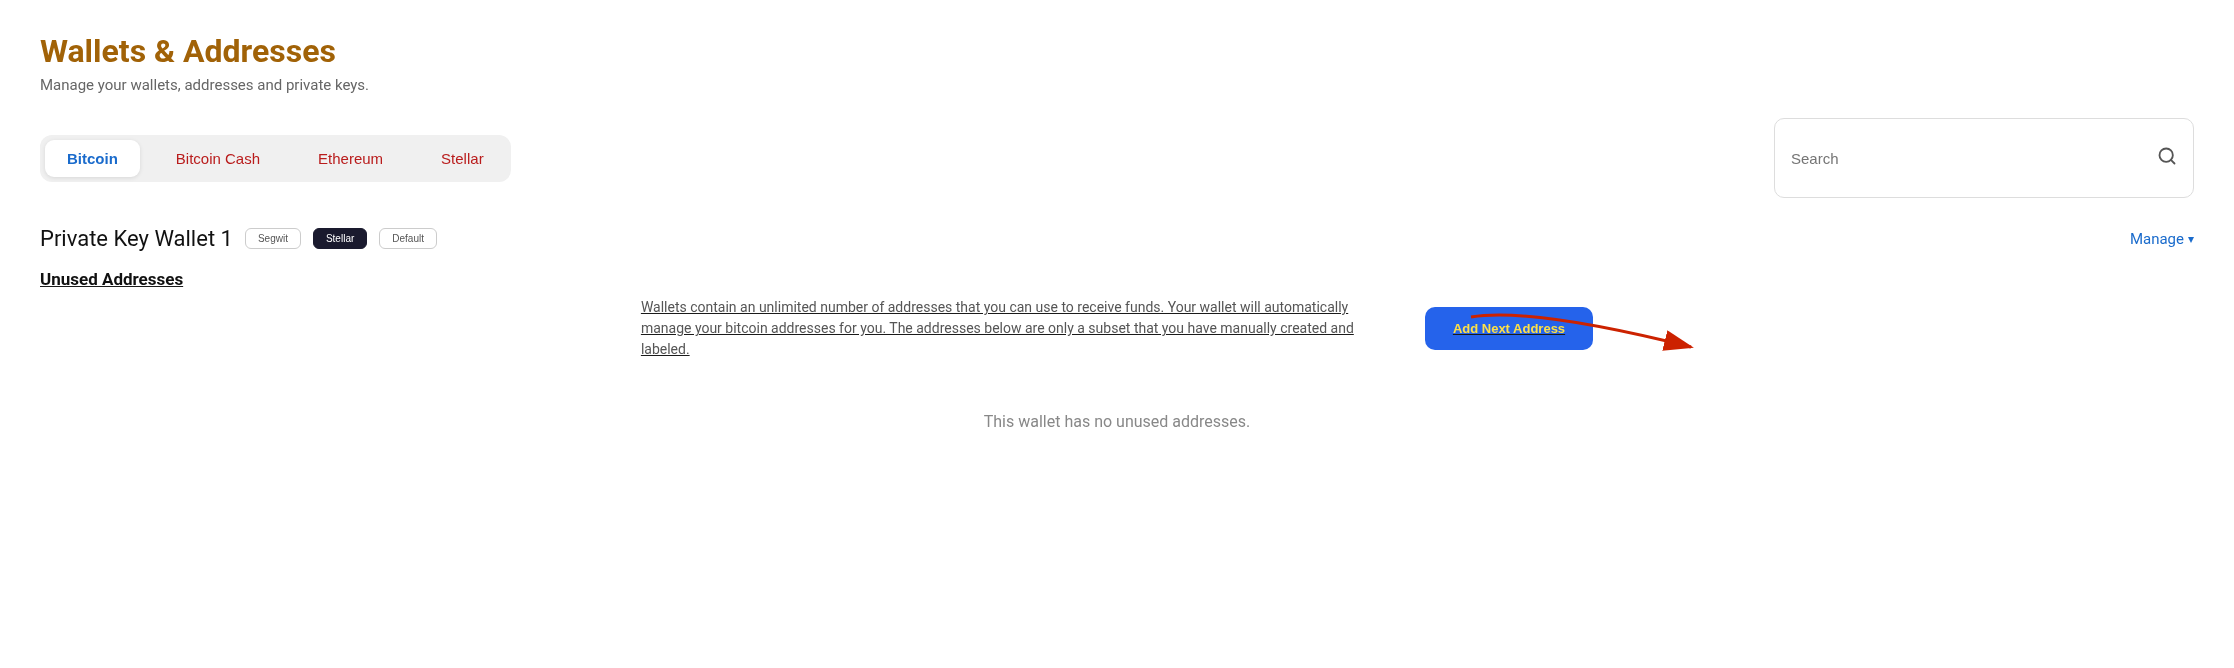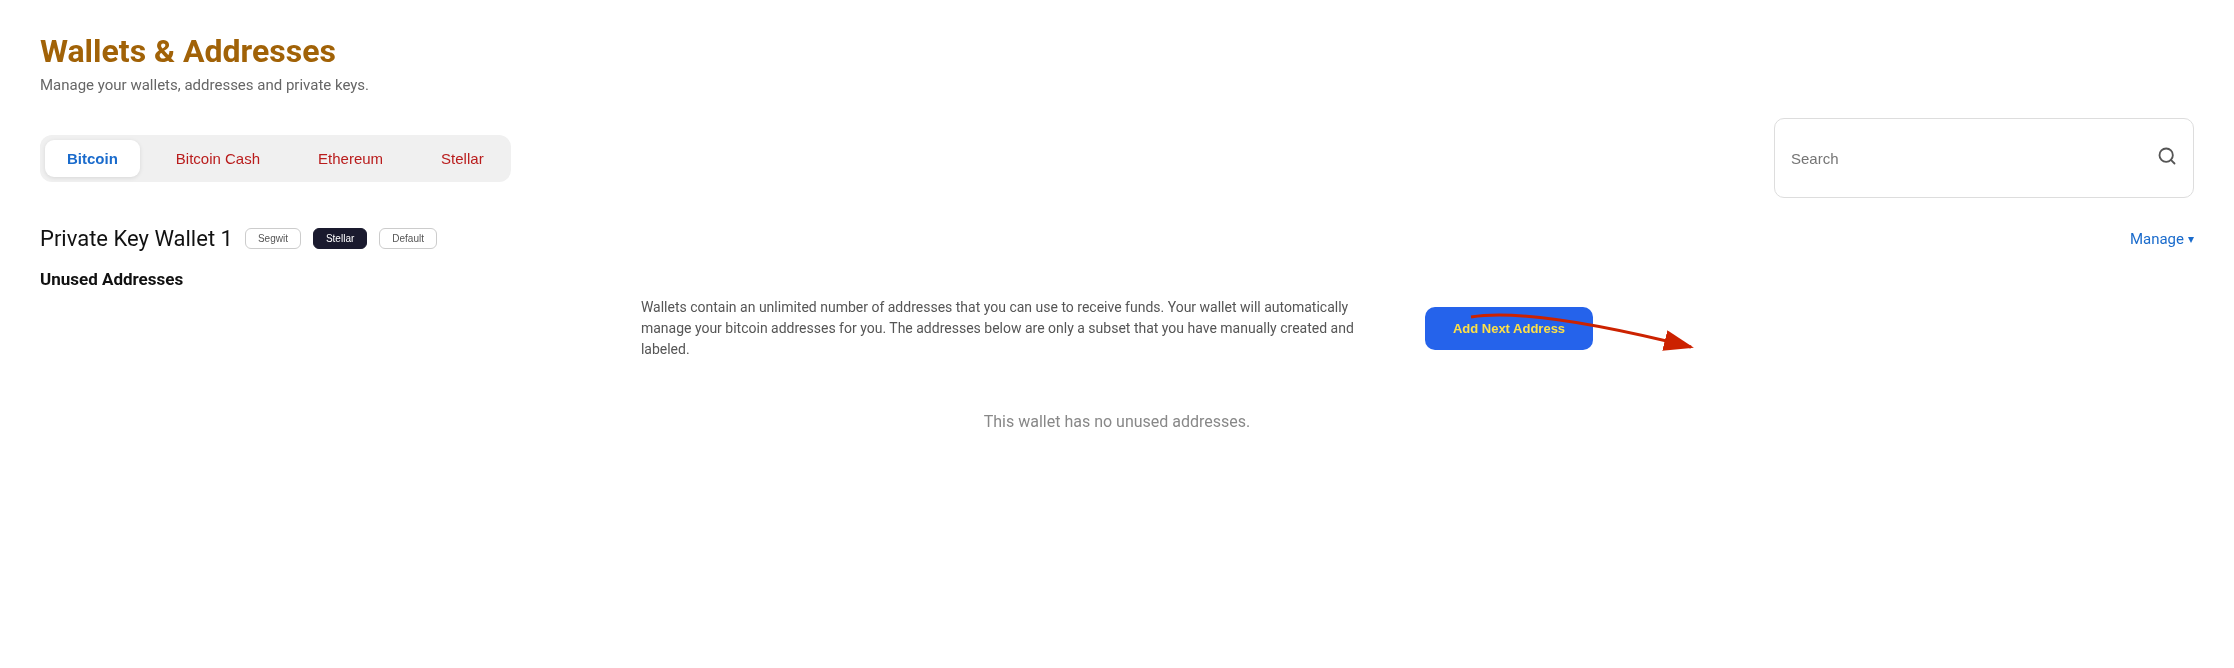--- a/index.html
+++ b/index.html
@@ -122,20 +122,21 @@
       font-weight: 400;
       cursor: pointer;
       text-decoration: none;
     }
     .manage-chevron {
       font-size: 12px;
       color: #1a6bcc;
     }
     .unused-section {
       margin-bottom: 20px;
+      text-decoration: underline;
     }
     .unused-title {
       font-size: 17px;
       font-weight: 700;
       color: #111;
       margin-bottom: 8px;
     }
     .unused-desc {
       font-size: 14px;
       color: #555;

